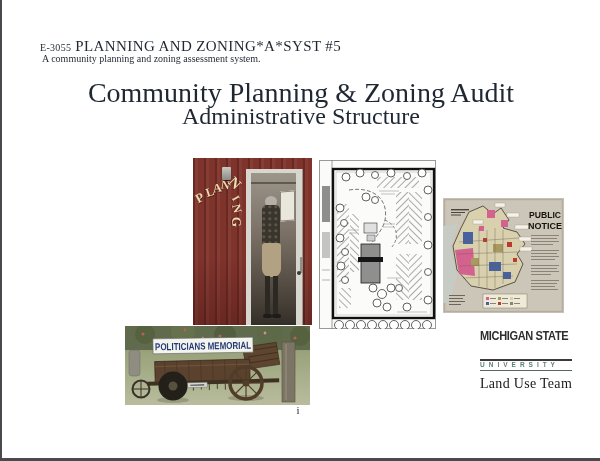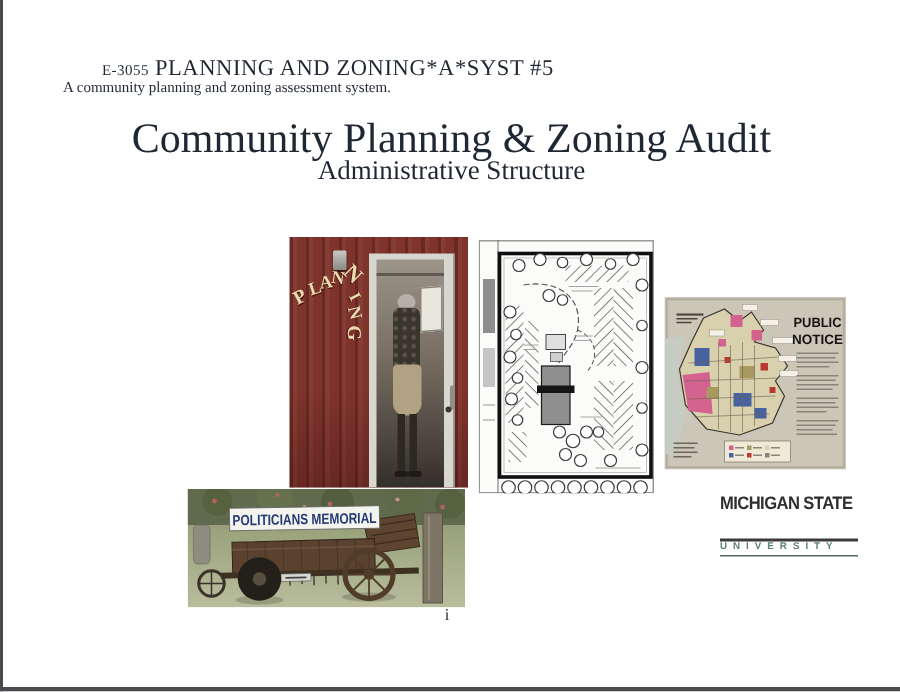--- a/index.html
+++ b/index.html
@@ -3,26 +3,26 @@
 <meta charset="utf-8">
 <style>
   html,body{margin:0;padding:0;background:#fff;}
   .page{
     position:relative;width:600px;height:461px;box-sizing:border-box;
     background:#fff;overflow:hidden;
     border-left:2px solid #4a4a4e;border-bottom:3px solid #4a4a4e;
     font-family:"Liberation Serif",serif;color:#1f2733;
   }
   
-  .series-line{position:absolute;left:38px;top:37px;white-space:nowrap;margin-left:28px;}
+  .series-line{position:absolute;left:38px;top:37px;white-space:nowrap;}
   .series-code{font-size:10px;letter-spacing:.3px;}
   .series-title{font-size:15px;letter-spacing:.4px;}
   .series-sub{position:absolute;left:40px;top:53px;font-size:10px;}
   .title1{position:absolute;left:0;top:77px;width:100%;text-align:center;font-size:28px;}
-  .title2{position:absolute;left:0;top:103px;width:100%;text-align:center;font-size:18px;}
+  .title2{position:absolute;left:0;top:103px;width:100%;text-align:center;font-size:24px;}
   .docdate{position:absolute;left:0;top:131px;width:100%;text-align:center;font-size:11.5px;}
   .pagenum{position:absolute;left:0;top:404px;width:592px;text-align:center;font-size:11px;}
 
   
   .photo{position:absolute;overflow:hidden;}
   .door-photo{left:191px;top:158px;width:119px;height:167px;
     background:
       linear-gradient(rgba(0,0,0,0) 60%,rgba(46,8,8,.28)),
       repeating-linear-gradient(90deg,rgba(35,0,0,.22) 0 2px,rgba(255,255,255,.05) 2px 5px,rgba(0,0,0,0) 5px 11px),
       #7e332b;}
@@ -375,17 +375,18 @@
       <g transform="rotate(-1 78 20)">
         <rect x="28" y="12" width="100" height="15" fill="#f4f4ef" stroke="#666" stroke-width="0.6"></rect>
         <text x="78" y="23.5" text-anchor="middle" font-family="Liberation Sans, sans-serif" font-size="10" font-weight="bold" fill="#253a75" textLength="96" lengthAdjust="spacingAndGlyphs">POLITICIANS MEMORIAL</text>
       </g>
     </svg>
   </div>
 
   <div class="msu">
     <span class="msu-l1"><span>MICHIGAN STATE</span></span>
     <span class="msu-l2">U N I V E R S I T Y</span>
+    <span class="msu-team">Land Use Team</span>
   </div>
 
   <div class="pagenum">i</div>
 
 </div>
 
 </body></html>

